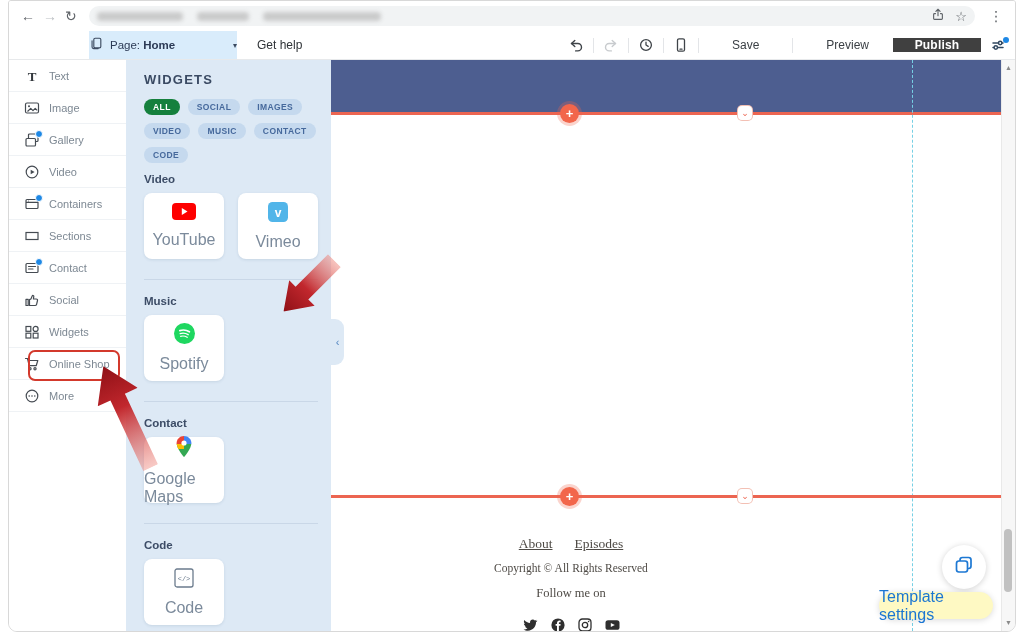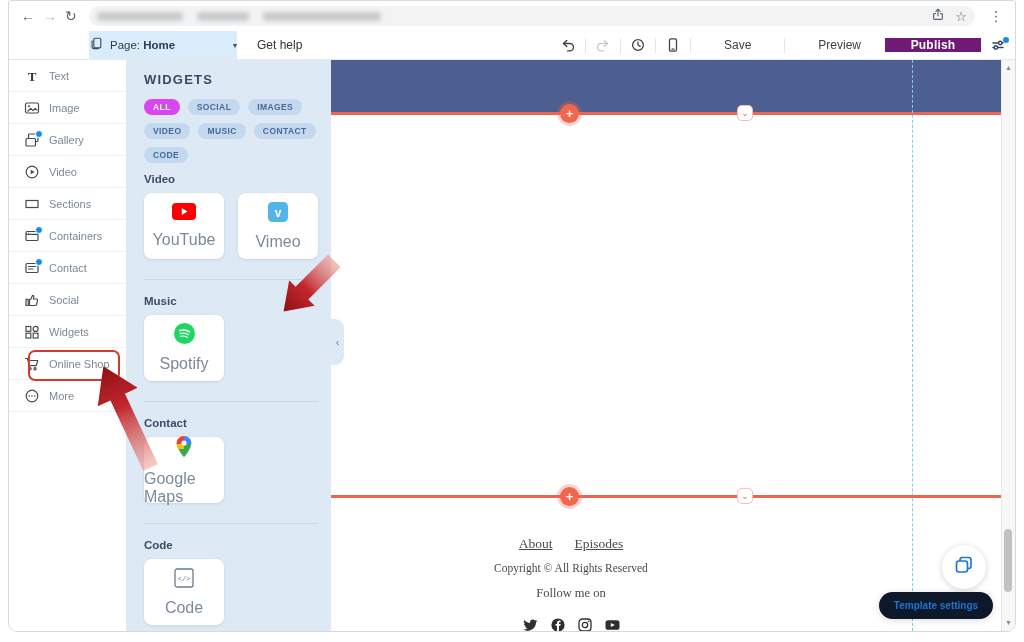--- a/index.html
+++ b/index.html
@@ -21,42 +21,42 @@
   .toolbar{height:28px;border-bottom:1px solid #e7e9eb;display:flex;align-items:stretch;background:#fff;position:relative}
   .pagesel{margin-left:80px;width:148px;background:#d9ecfb;display:flex;align-items:center;padding:0 0;gap:7px;box-sizing:border-box}
   .pagesel .ptxt{font-size:11.5px;color:#2c3a55}
   .pagesel b{font-weight:700}
   .pagesel .caret{margin-left:auto;font-size:8px;color:#3c4a60}
   .gethelp{align-self:center;margin-left:20px;font-size:12px;color:#2f3337}
   .tright{margin-left:auto;display:flex;align-items:center;height:100%}
   .tsep{width:1px;height:15px;background:#e3e5e8;margin:0 9px}
   .tico{display:flex;align-items:center}
   .tlabel{font-size:12px;color:#3a3f44;margin:0 24px;white-space:nowrap}
-  .publish{width:96px;background:#701a75;color:#fff;font-size:12px;font-weight:700;display:flex;align-items:center;justify-content:center;letter-spacing:.2px}
+  .publish{width:88px;background:#404040;color:#fff;font-size:12px;font-weight:700;display:flex;align-items:center;justify-content:center;letter-spacing:.2px}
   .sliders{width:34px;display:flex;align-items:center;justify-content:center;position:relative;height:100%}
   .bluedot{position:absolute;width:6px;height:6px;border-radius:50%;background:#1e88e5}
   .sliders .bluedot{top:6px;right:6px}
 
   
   .ebody{position:absolute;top:59px;left:0;right:0;bottom:0}
 
   
   .sidebar{position:absolute;left:0;top:0;bottom:0;width:117px;background:#fff;border-right:1px solid #e4e9ee}
   .srow{height:32px;display:flex;align-items:center;padding-left:15px;gap:9px;border-bottom:1px solid #eff2f5;box-sizing:border-box;cursor:pointer}
   .srow .sic{width:16px;height:16px;position:relative;flex:0 0 auto;display:flex;align-items:center;justify-content:center}
   .srow .slbl{font-size:11px;color:#7d8893}
   .ndot{position:absolute;top:-2px;right:-3px;width:6px;height:6px;border-radius:50%;background:#1e88e5;border:1px solid #fff}
   .wbox{position:absolute;left:19px;top:290px;width:88px;height:27px;border:2px solid #d3392c;border-radius:7px;z-index:30;pointer-events:none}
 
   
   .panel{position:absolute;left:117px;top:0;bottom:0;width:205px;background:#dde9f5;box-sizing:border-box;padding:12px 13px 0 18px}
   .ptitle{font-size:13px;font-weight:700;letter-spacing:1.2px;color:#3a4a63}
   .pills{display:flex;flex-wrap:wrap;gap:8px;margin-top:12px;width:172px}
   .pill{height:16px;padding:0 9px;border-radius:9px;background:#c5d9ee;color:#46699c;font-size:8.5px;font-weight:700;letter-spacing:.4px;display:flex;align-items:center;cursor:pointer}
-  .pill.active{background:#d946ef;color:#fff}
+  .pill.active{background:#15803d;color:#fff}
   .seclbl{font-size:11.5px;font-weight:700;color:#3c4c66}
   .cards{display:flex;gap:14px;margin-top:8px}
   .card{width:80px;height:66px;background:#fff;border-radius:8px;box-shadow:0 1px 3px rgba(60,90,130,.14);display:flex;flex-direction:column;align-items:center;justify-content:center;gap:7px;cursor:pointer}
   .card .clbl{font-size:16px;color:#7b8a9b}
   .pdiv{height:1px;background:#c9d7e7;width:174px;margin-top:20px}
   .mt10{margin-top:10px}.mt15{margin-top:15px}
   .ptab{position:absolute;left:322px;top:259px;width:13px;height:46px;background:#dde9f5;border-radius:0 9px 9px 0;display:flex;align-items:center;justify-content:center;color:#5587c2;font-size:11px;z-index:6;cursor:pointer}
 
   
   .canvas{position:absolute;left:322px;top:0;right:13px;bottom:0;background:#fff;overflow:hidden}
@@ -68,21 +68,21 @@
   .handle{position:absolute;width:14px;height:14px;background:#fff;border-radius:4px;box-shadow:0 0 0 1px #f3c0b4;color:#ed6753;display:flex;align-items:center;justify-content:center;font-size:9px;line-height:1;cursor:pointer}
   .h1{left:407px;top:46px}.h2{left:407px;top:429px}
   .guide{position:absolute;left:581px;top:0;bottom:0;width:0;border-left:1px dashed #76d0e4}
   .sitefooter{position:absolute;left:0;top:476px;width:480px;text-align:center;font-family:"Liberation Serif",serif;color:#4e4a45}
   .flinks{display:flex;justify-content:center;gap:22px;font-size:13.5px}
   .flinks .flink{text-decoration:underline;cursor:pointer}
   .fcopy{margin-top:10px;font-size:11.5px}
   .ffollow{margin-top:12px;font-size:12.5px}
   .fsocial{margin-top:17px;display:flex;justify-content:center;gap:13px;align-items:center}
   .fab{position:absolute;left:611px;top:485px;width:44px;height:44px;border-radius:50%;background:#fff;box-shadow:0 1px 6px rgba(0,0,0,.18);display:flex;align-items:center;justify-content:center;cursor:pointer}
-  .tpill{position:absolute;left:548px;top:532px;width:114px;height:27px;border-radius:14px;background:#0f172a;box-shadow:0 1px 6px rgba(0,0,0,.15);display:flex;align-items:center;justify-content:center;color:#1b76d2;font-size:10px;font-weight:700;cursor:pointer}
+  .tpill{position:absolute;left:548px;top:532px;width:114px;height:27px;border-radius:14px;background:#fef9c3;box-shadow:0 1px 6px rgba(0,0,0,.15);display:flex;align-items:center;justify-content:center;color:#1b76d2;font-size:16px;font-weight:400;cursor:pointer}
 
   
   .scroll{position:absolute;right:0;top:0;bottom:0;width:13px;background:#f7f7f7;border-left:1px solid #e9e9e9}
   .sarrow{position:absolute;left:0;width:13px;height:12px;color:#8a8a8a;font-size:7px;text-align:center;line-height:12px;cursor:pointer}
   .sup{top:2px}.sdown{bottom:2px}
   .sthumb{position:absolute;left:2px;top:469px;width:8px;height:63px;background:#c1c1c1;border-radius:4px;cursor:pointer}
 
   
   .arrow{position:absolute;z-index:60;pointer-events:none}
   .arrowA{left:105px;top:361px;transform:rotate(-25deg)}
@@ -209,35 +209,35 @@
               <svg width="16" height="16" viewBox="0 0 16 16" fill="none" stroke="#454b52" stroke-width="1.2">
                 <circle cx="8" cy="8" r="5.8"></circle>
                 <path d="M6.7 5.7 L10.6 8 L6.7 10.3 z" fill="#454b52" stroke="none"></path>
               </svg>
             </span>
           <span class="slbl">Video</span>
         </div>
         <div class="srow">
           <span class="sic">
               <svg width="16" height="16" viewBox="0 0 16 16" fill="none" stroke="#454b52" stroke-width="1.2">
-                <rect x="2" y="4.5" width="12" height="7"></rect>
-              </svg>
-            </span>
-          <span class="slbl">Sections</span>
-        </div>
-        <div class="srow">
-          <span class="sic">
-              <svg width="16" height="16" viewBox="0 0 16 16" fill="none" stroke="#454b52" stroke-width="1.2">
                 <rect x="2" y="3.5" width="12" height="9" rx="1"></rect>
                 <path d="M2 6.3 H14"></path>
                 <circle cx="4.5" cy="4.9" r=".5" fill="#454b52" stroke="none"></circle>
               </svg>
               <span class="ndot"></span>
             </span>
           <span class="slbl">Containers</span>
+        </div>
+        <div class="srow">
+          <span class="sic">
+              <svg width="16" height="16" viewBox="0 0 16 16" fill="none" stroke="#454b52" stroke-width="1.2">
+                <rect x="2" y="4.5" width="12" height="7"></rect>
+              </svg>
+            </span>
+          <span class="slbl">Sections</span>
         </div>
         <div class="srow">
           <span class="sic">
               <svg width="16" height="16" viewBox="0 0 16 16" fill="none" stroke="#454b52" stroke-width="1.2" stroke-linecap="round">
                 <rect x="2" y="3.5" width="12" height="9" rx="1"></rect>
                 <path d="M4.5 6.5 h7 M4.5 9 h4.5"></path>
               </svg>
               <span class="ndot"></span>
             </span>
           <span class="slbl">Contact</span>

